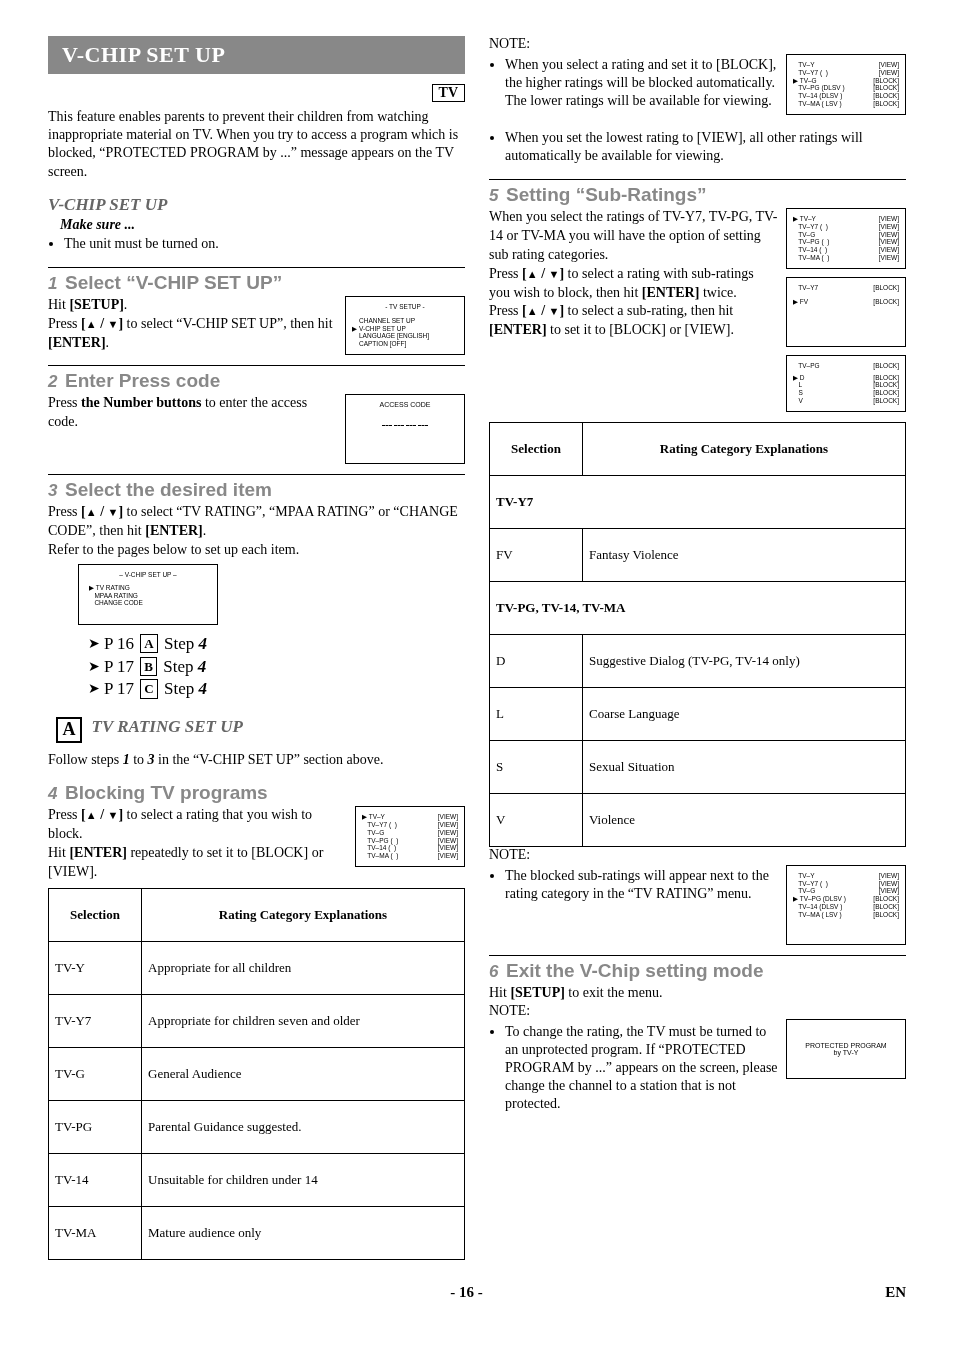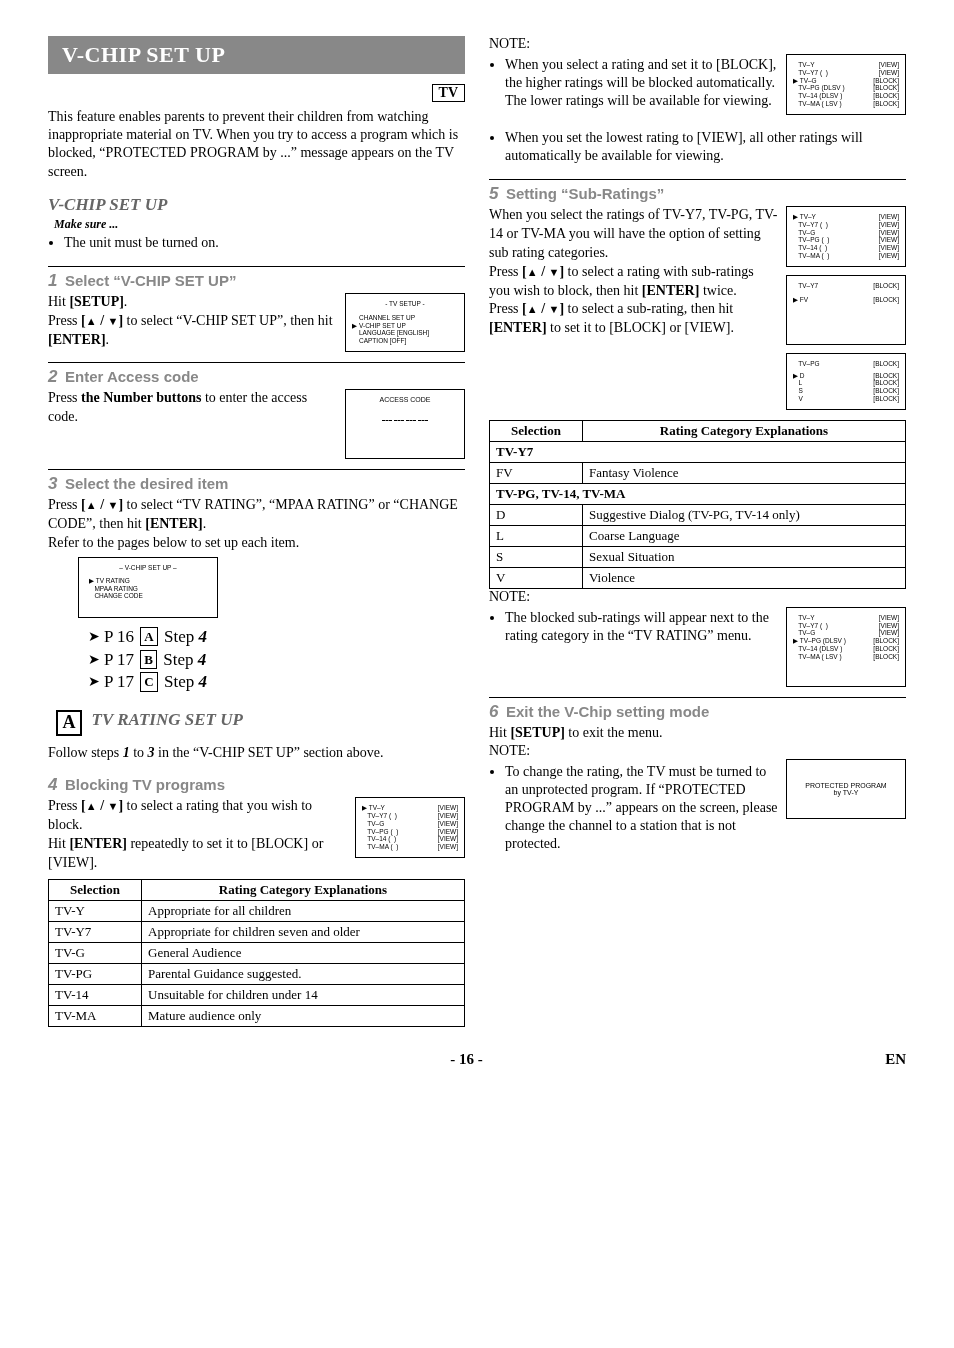--- a/index.html
+++ b/index.html
@@ -45,22 +45,22 @@
   .heading-italic {
     font-style: italic;
     font-weight: bold;
     font-size: 17px;
     color: #666;
     margin: 8px 0 0 0;
   }
   .makesure {
     font-style: italic;
     font-weight: bold;
-    font-size: 12px;
-    margin: 2px 6px;
+    font-size: 14px;
+    margin: 2px 12px;
   }
   ul.bullets {
     margin: 2px 0 14px 0;
     padding-left: 16px;
   }
   ul.bullets li {
     margin: 2px 0;
     line-height: 1.3;
   }
   .step-hdr {
@@ -73,21 +73,21 @@
     font-weight: bold;
     font-style: italic;
     color: #888;
     font-size: 17px;
     margin-right: 4px;
   }
   .step-title {
     font-family: Arial, sans-serif;
     font-weight: bold;
     color: #888;
-    font-size: 15px;
+    font-size: 19px;
   }
   .step-body {
     line-height: 1.35;
     margin-top: 2px;
   }
   .step-row {
     display: flex;
     gap: 8px;
     align-items: flex-start;
   }
@@ -150,21 +150,21 @@
     margin-right:6px;
   }
   table.rating-tbl {
     border-collapse: collapse;
     width: 100%;
     font-size: 13px;
     margin-top:6px;
   }
   table.rating-tbl th, table.rating-tbl td {
     border: 1px solid #000;
-    padding: 2px 6px;
+    padding: 18px 6px;
     text-align: left;
   }
   table.rating-tbl th {
     font-weight: bold;
     text-align: center;
   }
   .note-hdr { font-weight: normal; margin-top:0; }
   .protected-box {
     border:1px solid #000;
     font-family:Arial,sans-serif;
@@ -216,21 +216,21 @@
         <div class="osd-title">- TV SETUP -</div>
         <div><span class="cursor"></span><span>CHANNEL SET UP</span></div>
         <div><span class="cursor">▶</span><span>V-CHIP SET UP</span></div>
         <div><span class="cursor"></span><span>LANGUAGE   [ENGLISH]</span></div>
         <div><span class="cursor"></span><span>CAPTION   [OFF]</span></div>
       </div>
     </div>
 
     <div class="step-hdr">
       <span class="step-num">2</span>
-      <span class="step-title">Enter Access code</span>
+      <span class="step-title">Enter Press code</span>
     </div>
     <div class="step-row">
       <div class="step-text step-body">
         <span>Press </span><b>the Number buttons</b><span> to enter the access code.</span>
       </div>
       <div class="osd accessbox" style="height:70px;">
         <div>ACCESS CODE</div>
         <div class="codeboxes">
             <span></span>
             <span></span>

